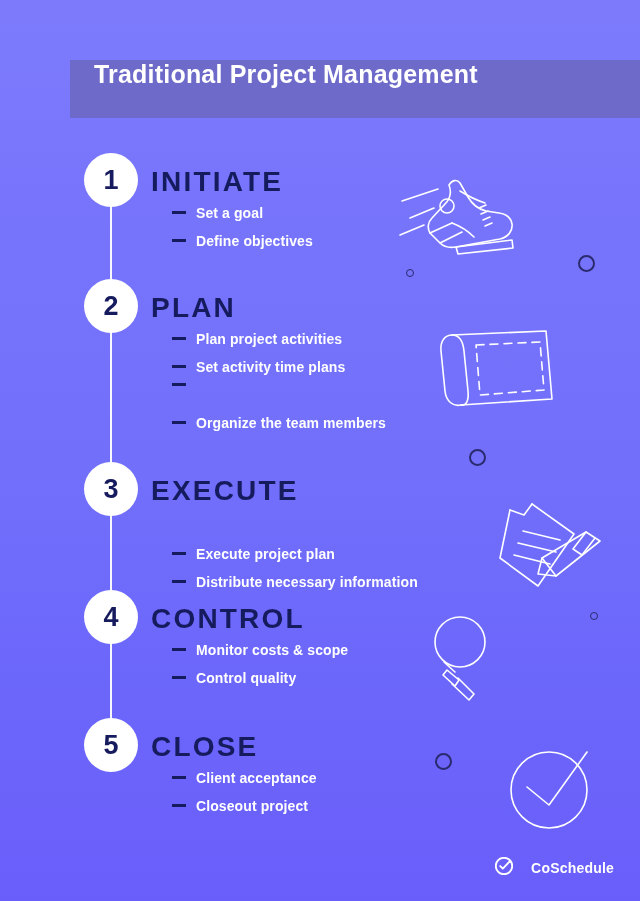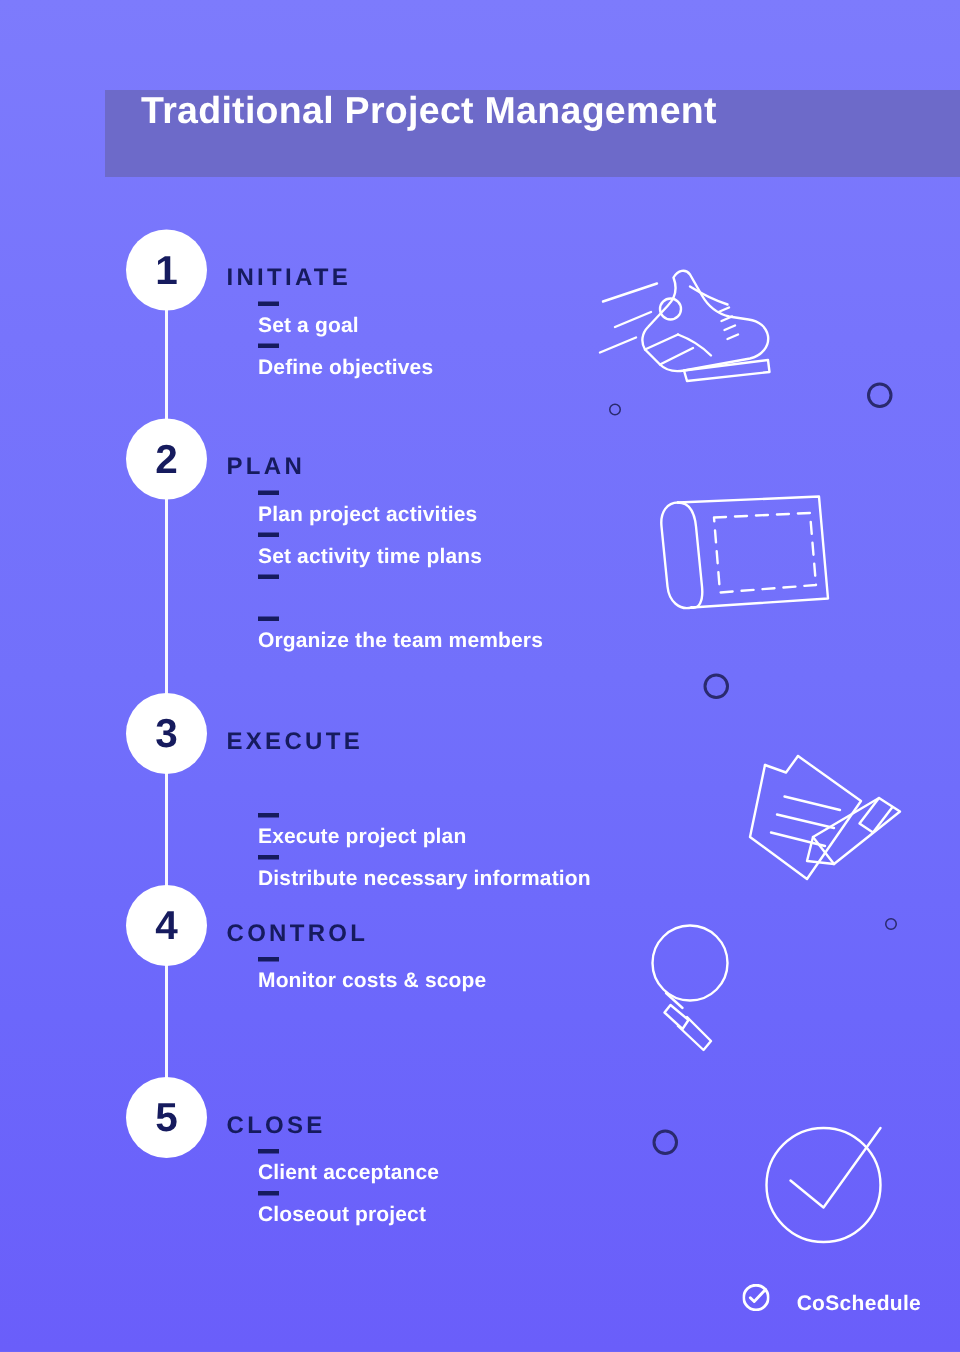--- a/index.html
+++ b/index.html
@@ -73,41 +73,40 @@
   }
   .step-number {
     color: #161b5e;
     font-size: 27px;
     font-weight: bold;
     line-height: 1;
   }
   .step-heading {
     position: absolute;
     left: 151px;
-    top: 24px;
+    top: 13px;
     color: #161b5e;
-    font-size: 16px;
+    font-size: 28px;
     font-weight: bold;
     letter-spacing: 2.2px;
     text-transform: uppercase;
     white-space: nowrap;
   }
   .step-bullets {
     position: absolute;
     left: 172px;
     margin: 0;
     padding: 0;
     list-style: none;
   }
   .bullet {
     display: flex;
     align-items: baseline;
     height: 28px;
     white-space: nowrap;
-    flex-direction: column;
   }
   .bullet-dash {
     width: 14px;
     height: 3px;
     background: #161b5e;
     margin-right: 10px;
     flex: 0 0 auto;
     position: relative;
     top: -4px;
   }
@@ -289,20 +288,24 @@
   <div class="step" style="top:590px;">
     <div class="step-marker">
       <span class="step-number">4</span>
     </div>
     <div class="step-heading">CONTROL</div>
     <ul class="step-bullets" style="top:52px;">
       <li class="bullet">
         <span class="bullet-dash"></span>
         <span class="bullet-text">Monitor costs &amp; scope</span>
       </li>
+      <li class="bullet">
+        <span class="bullet-dash"></span>
+        <span class="bullet-text">Control quality</span>
+      </li>
     </ul>
   </div>
 
   <div class="step" style="top:718px;">
     <div class="step-marker">
       <span class="step-number">5</span>
     </div>
     <div class="step-heading">CLOSE</div>
     <ul class="step-bullets" style="top:52px;">
       <li class="bullet">

